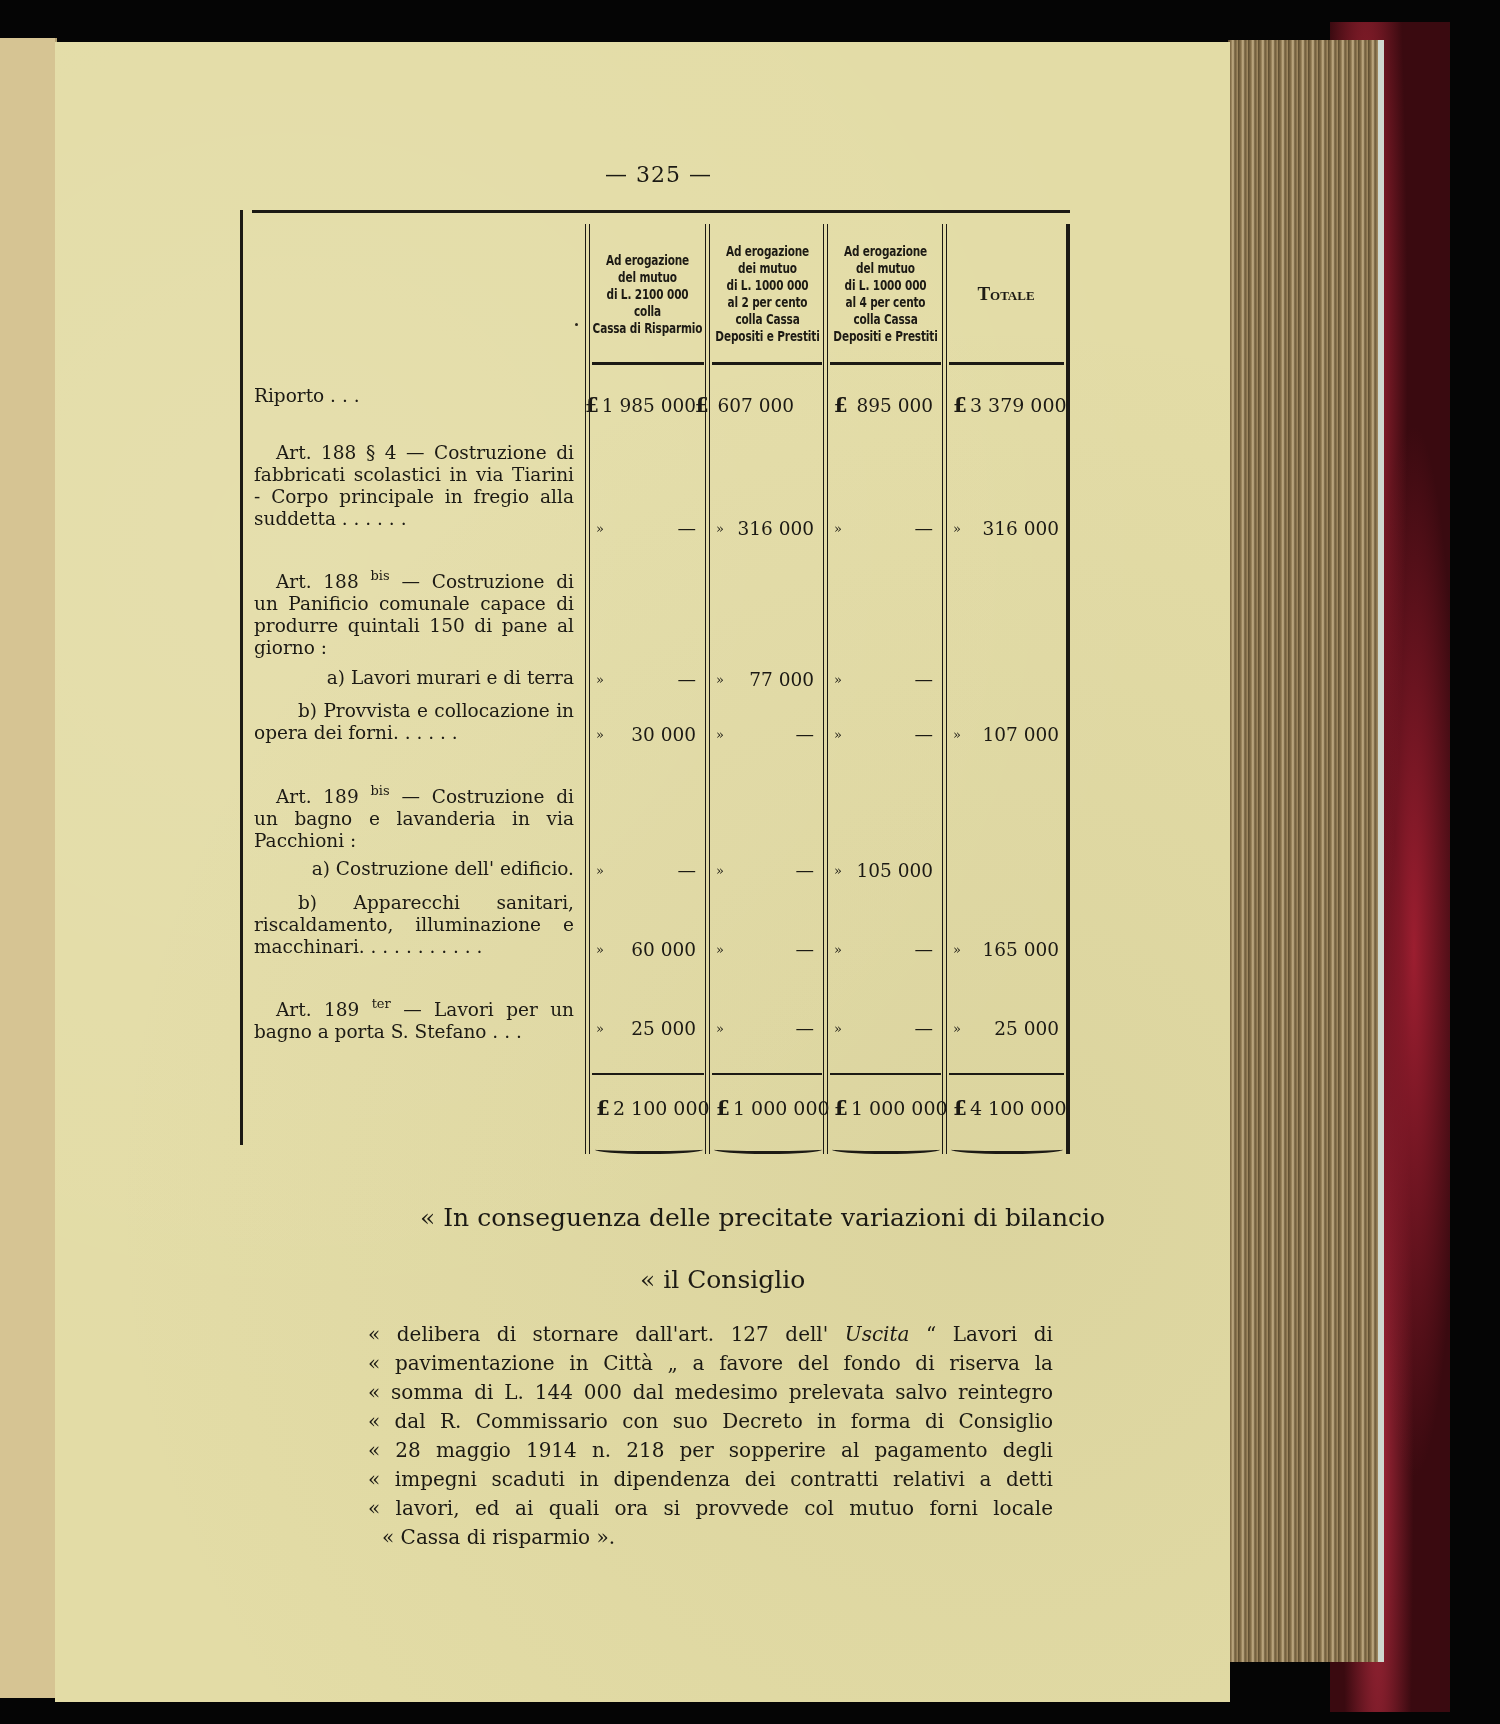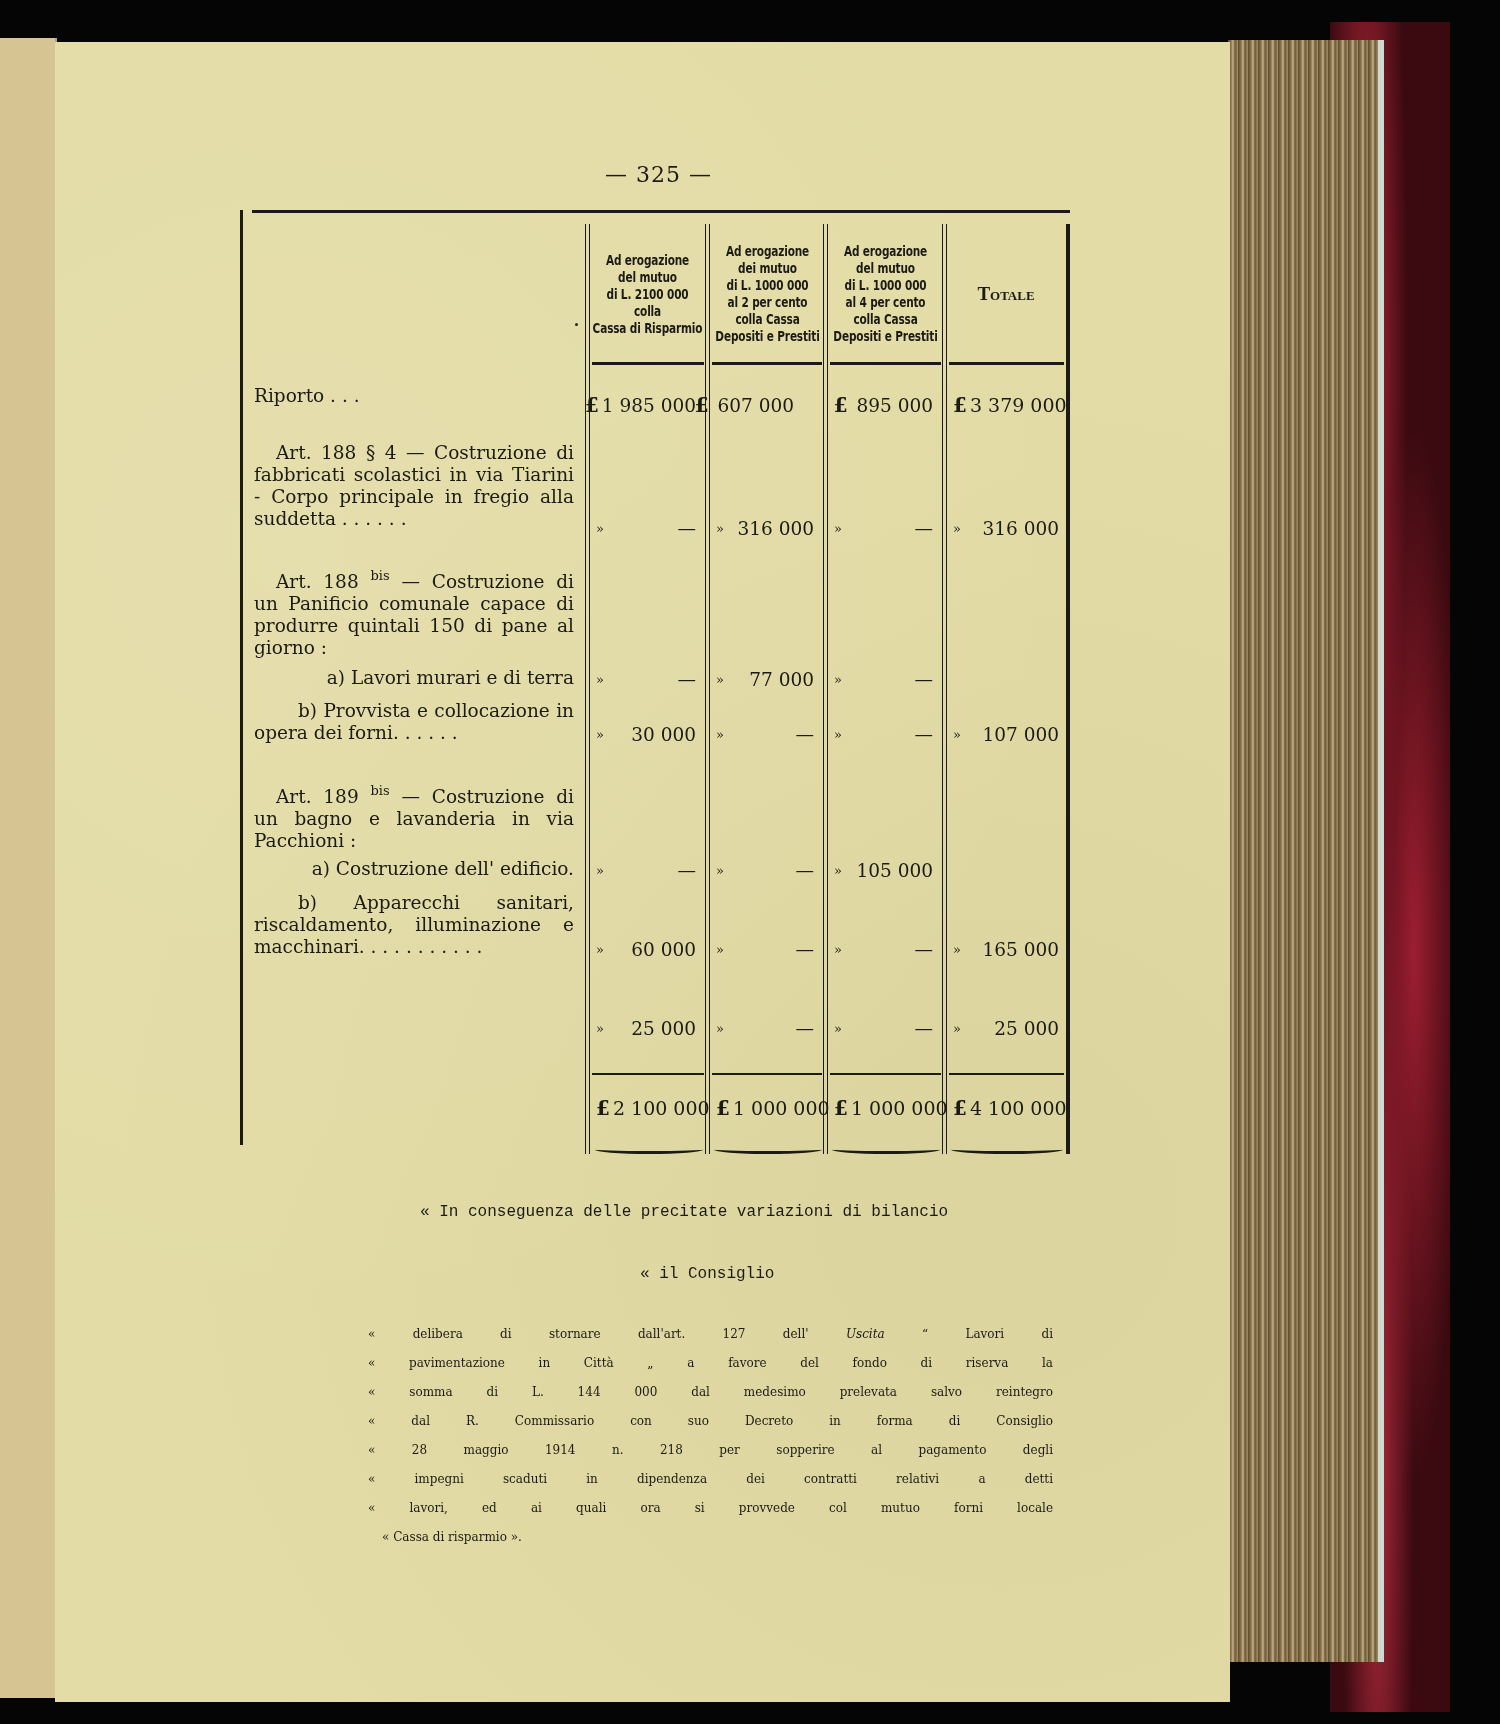--- a/index.html
+++ b/index.html
@@ -74,24 +74,24 @@
   .desc sup { font-size:13px; vertical-align:8px; }
   .cell {
     position:absolute; height:26px; font-size:18.5px; line-height:26px; white-space:nowrap;
   }
   .cell .q { position:absolute; left:4px; font-size:13px; }
   .cell .v { position:absolute; right:8px; }
   .cell .cur { font-family:"DejaVu Serif", serif; font-weight:bold; font-size:20px; margin-right:3px; }
   .cell.tot { font-size:19px; }
   .cell.tot .v { left:4px; right:auto; }
   
-  .para { position:absolute; font-size:12px; line-height:29px; }
+  .para { position:absolute; font-size:20px; line-height:29px; }
   .para-line { display:block; text-align:justify; text-align-last:justify; white-space:nowrap; }
   .para-line.last { text-align-last:left;margin-left:14px; }
-  .centered { position:absolute; font-size:16px;font-family:Liberation Mono, monospace; }
+  .centered { position:absolute; font-size:25px; }
   .dot { position:absolute; width:3px; height:3px; border-radius:50%; background:#2a261c; }
 </style>
 </head>
 <body>
 
 <div class="left-page"></div>
 <div class="red-cover"></div>
 <div class="fore-edge"></div>
 
 <div class="page"></div>
@@ -224,20 +224,21 @@
     </div>
   <div class="cell" style="left:590px;width:111px;top:727px">
       <span class="q">»</span>
       <span class="v">—</span>
     </div>
   <div class="cell" style="left:709px;width:118px;top:727px">
       <span class="q">»</span>
       <span class="v">165 000</span>
     </div>
 
+  <div class="desc" style="top:783px"><span class="ind"></span><span>Art. 189</span> <sup>ter</sup><span> — Lavori per un bagno a porta S. Stefano . . .</span></div>
   <div class="cell" style="left:352px;width:112px;top:806px">
       <span class="q">»</span>
       <span class="v">25 000</span>
     </div>
   <div class="cell" style="left:472px;width:110px;top:806px">
       <span class="q">»</span>
       <span class="v">—</span>
     </div>
   <div class="cell" style="left:590px;width:111px;top:806px">
       <span class="q">»</span>

